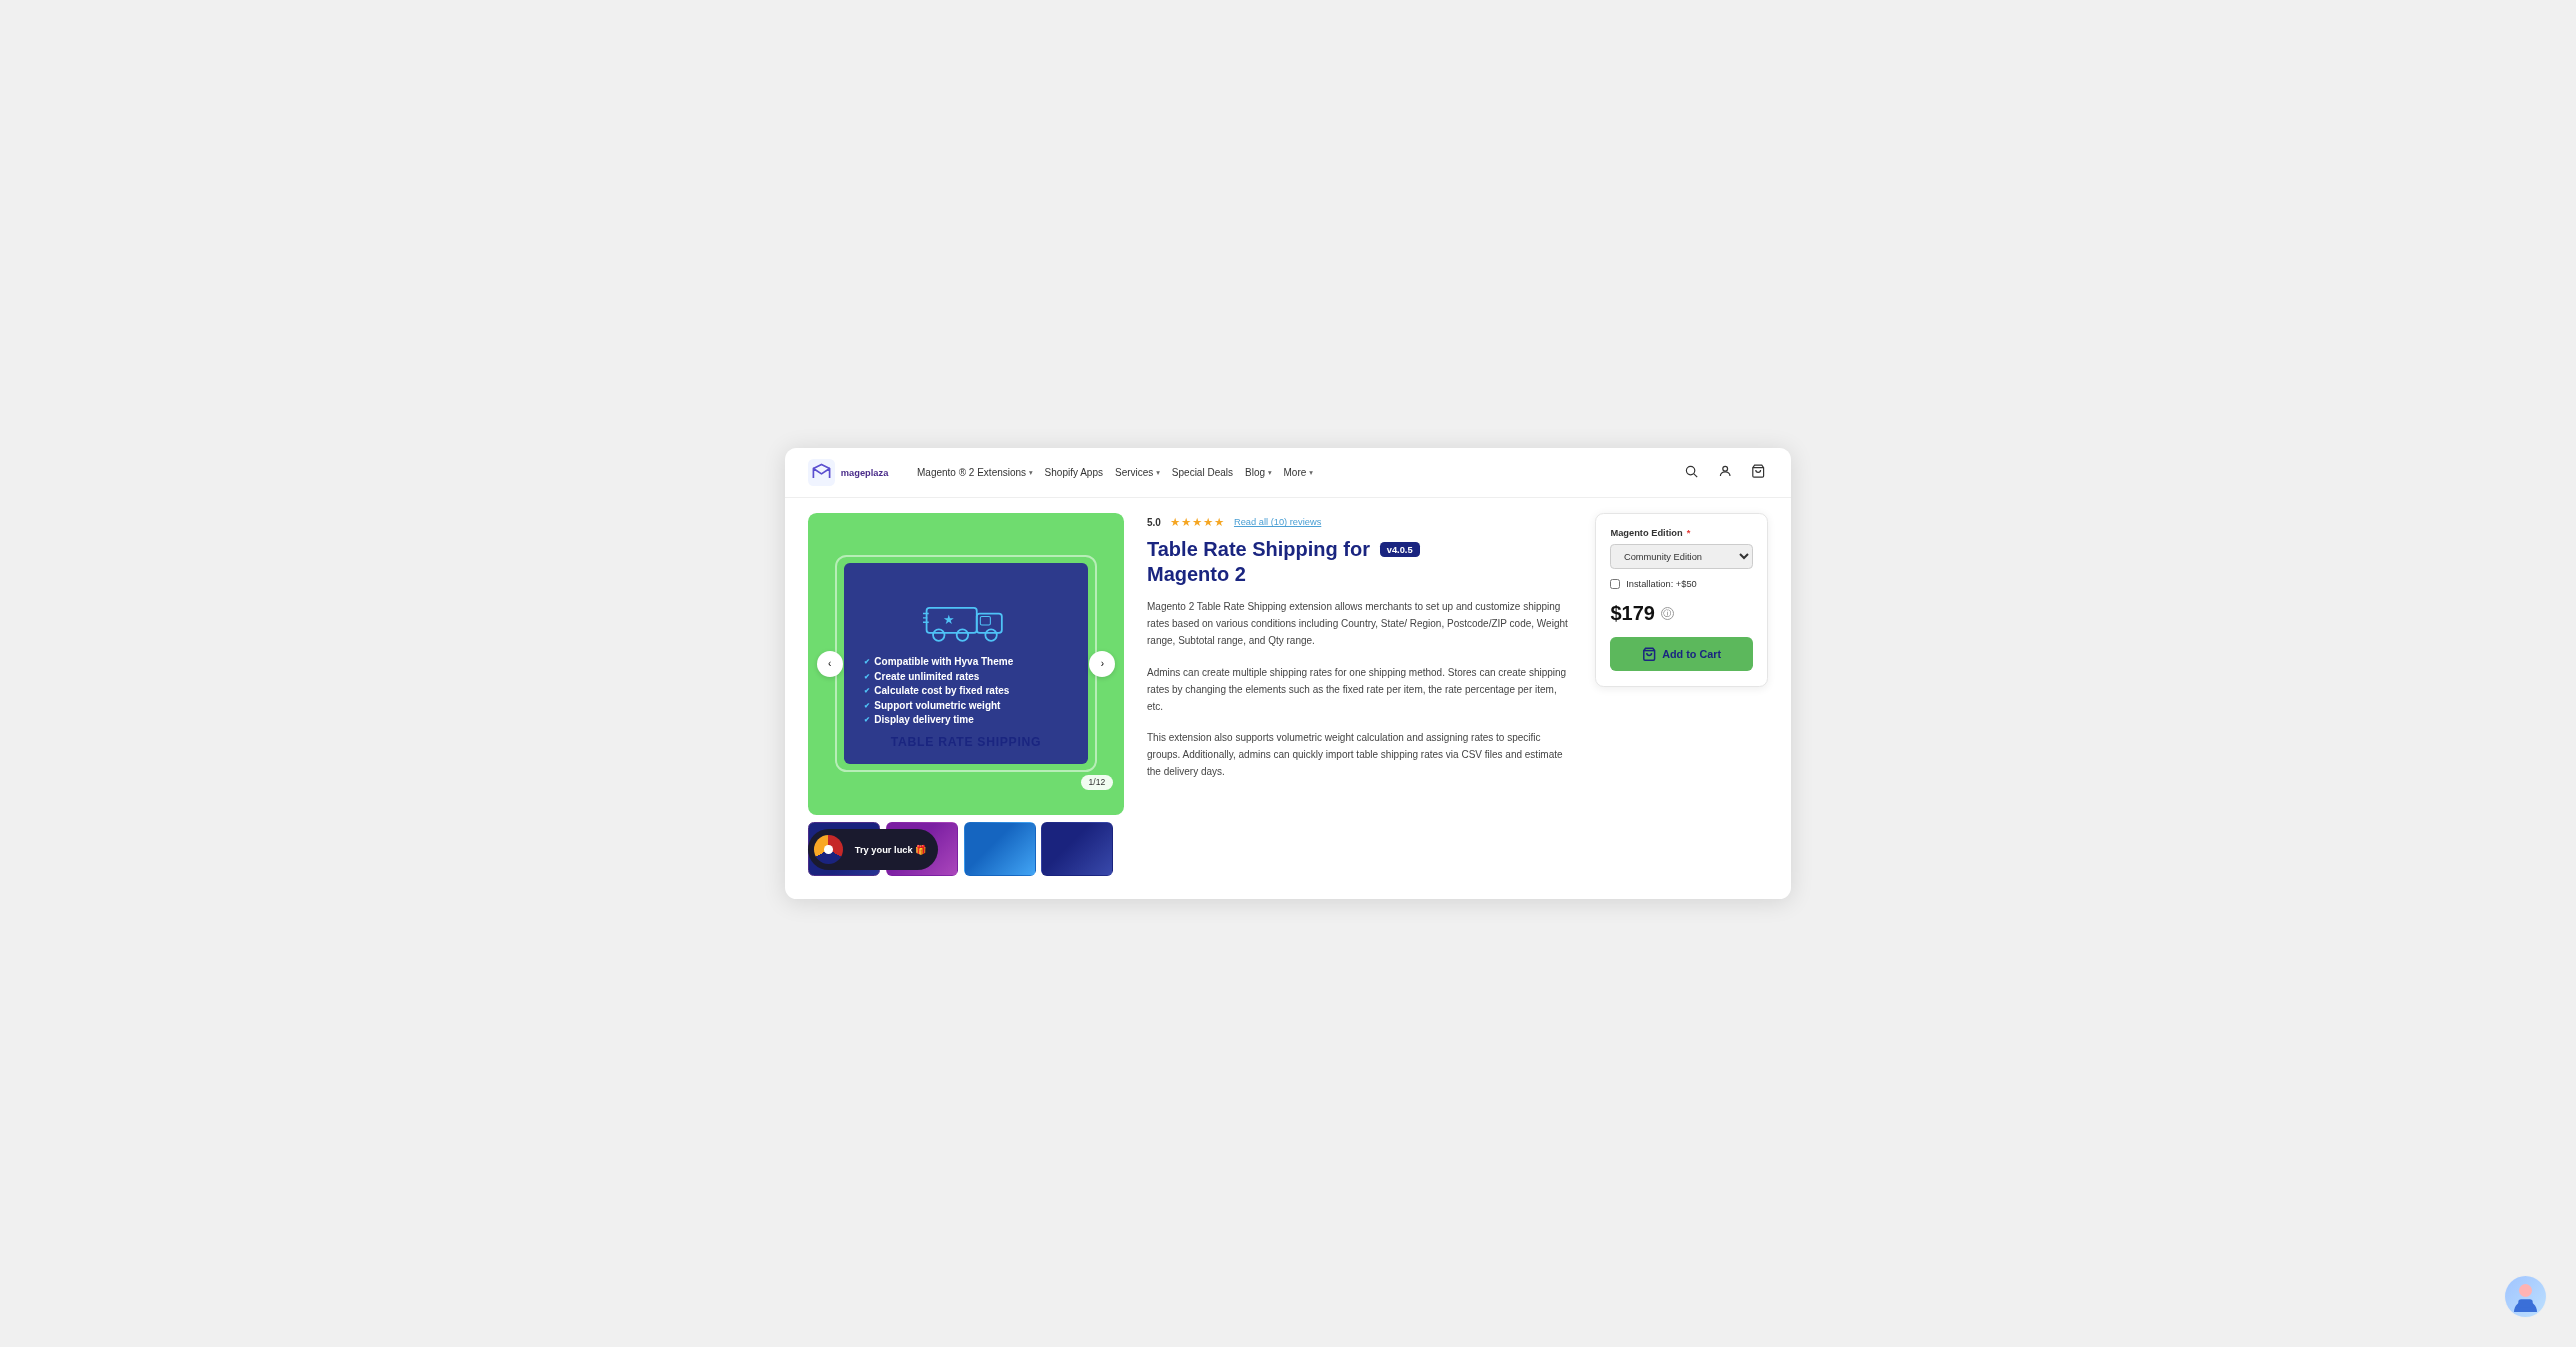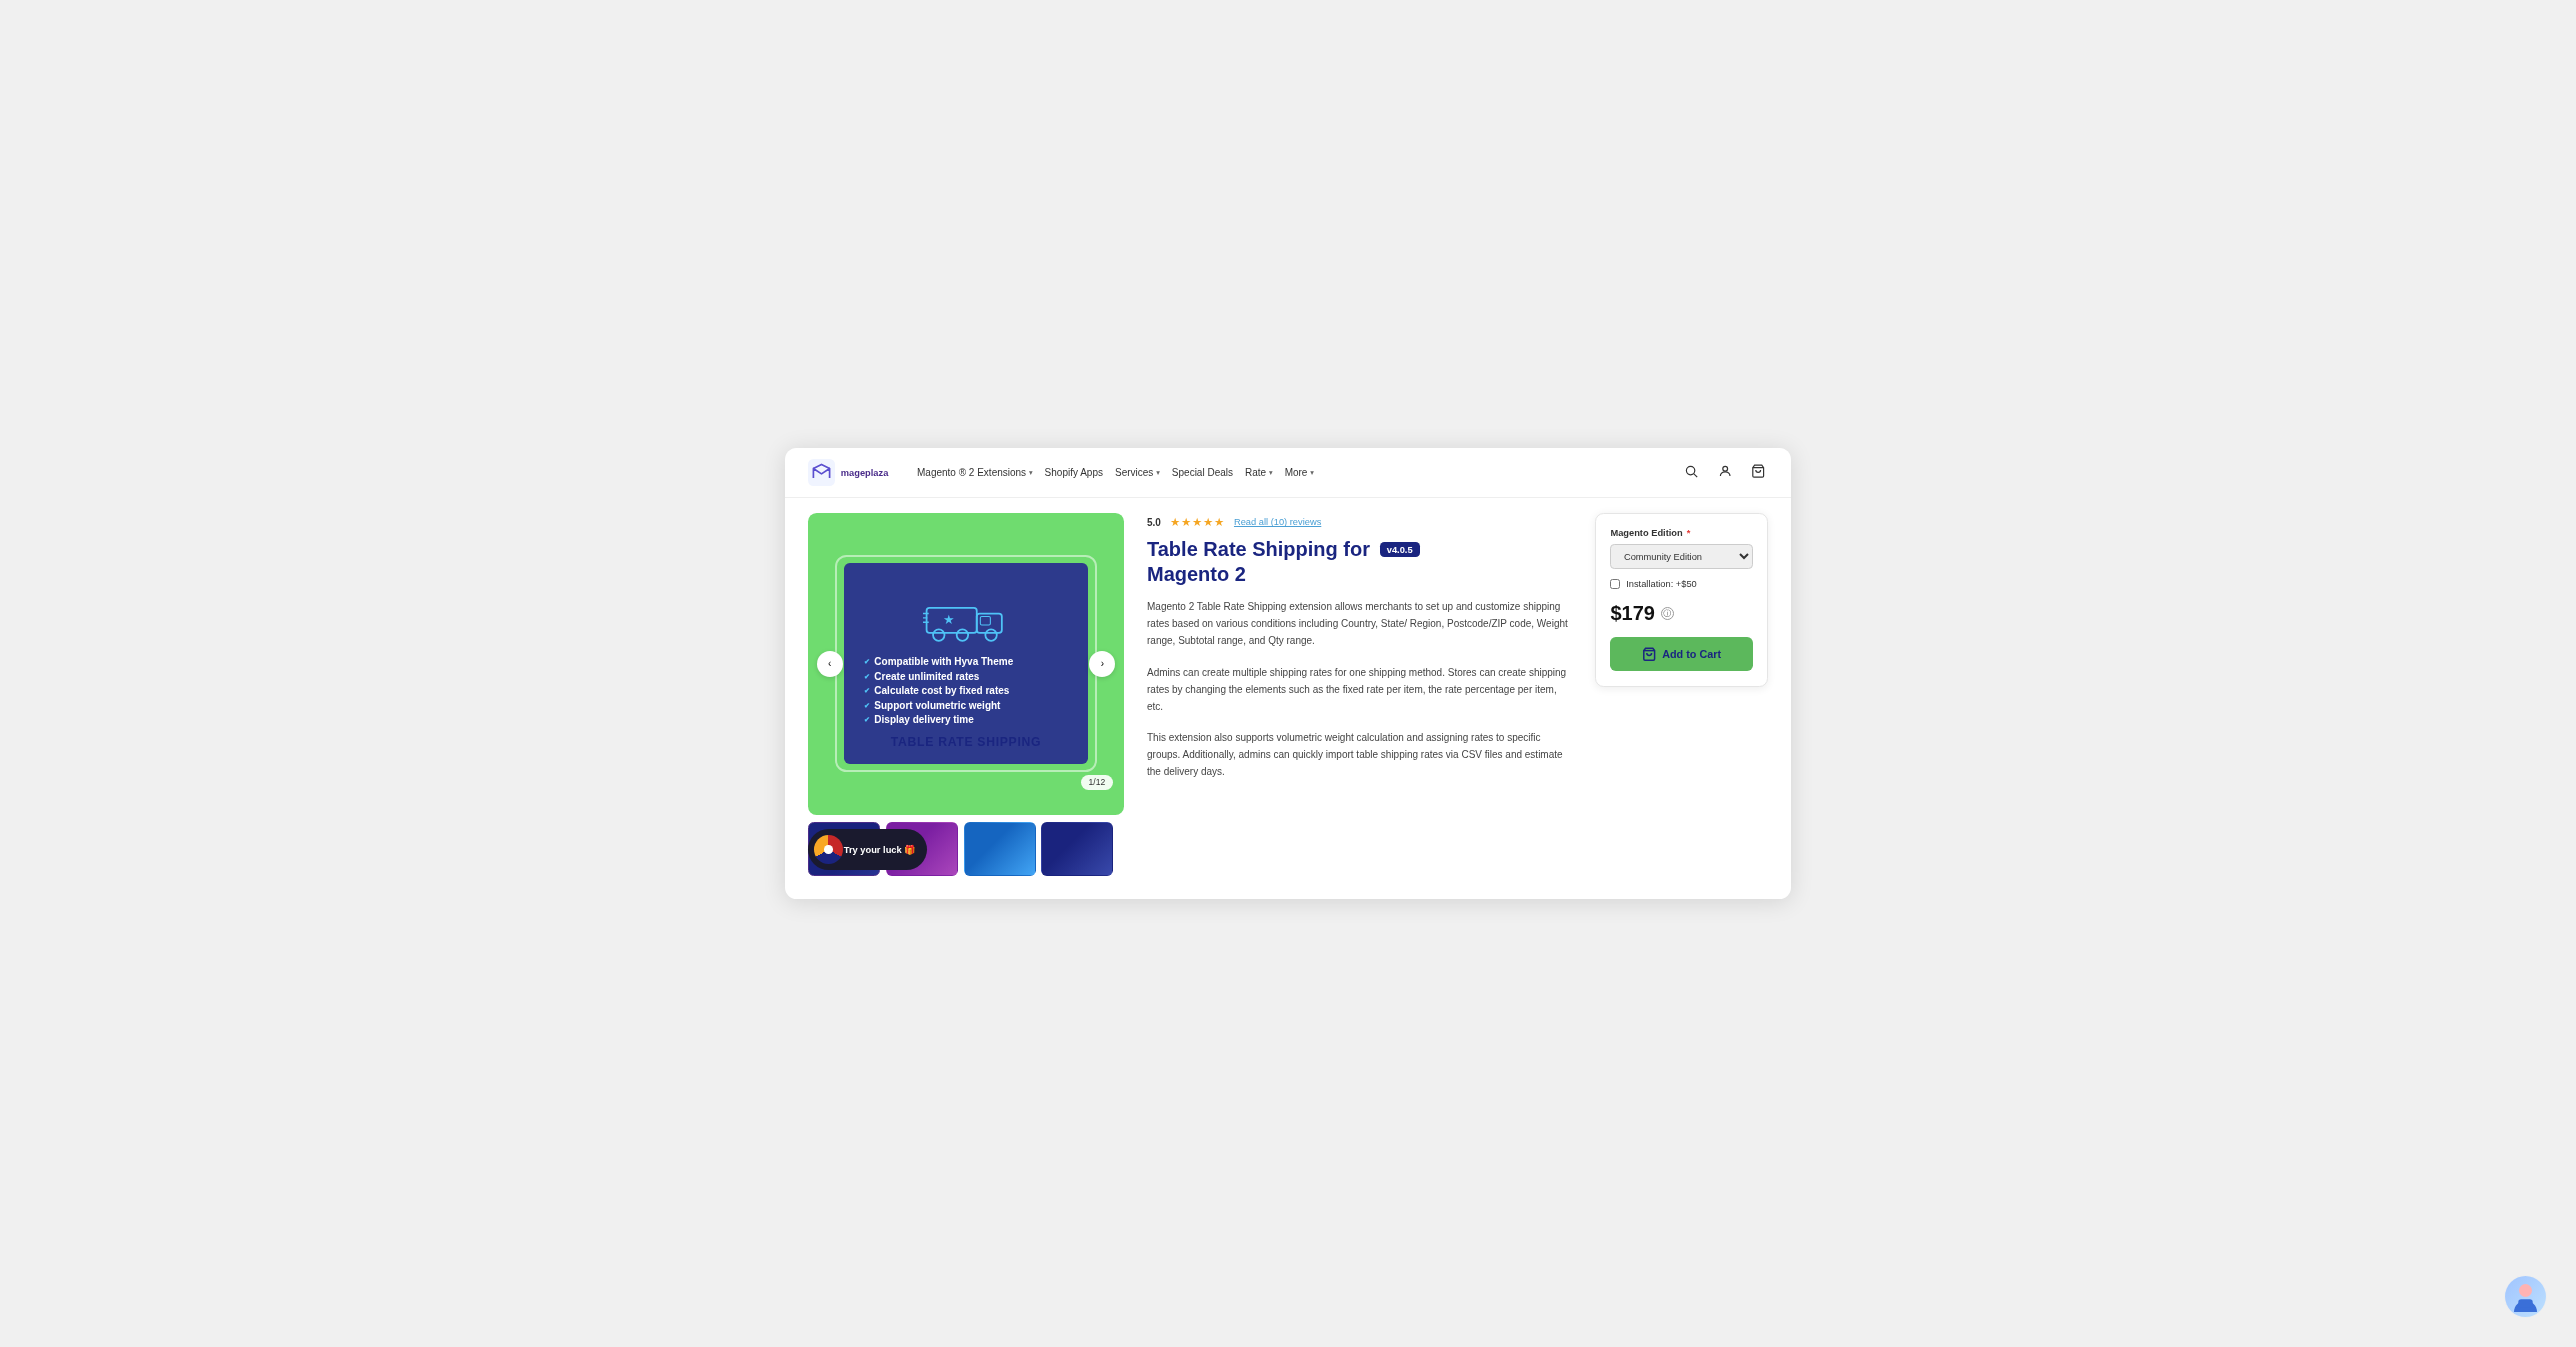--- a/index.html
+++ b/index.html
@@ -212,21 +212,21 @@
     }
     
     .luck-widget {
       position: absolute;
       bottom: 29px;
       left: 23px;
       background: #1a1a2e;
       border-radius: 21.6px;
       display: flex;
       align-items: center;
-      gap: 1px;
+      gap: 12px;
       padding: 5.8px 11.5px 5.8px 5.8px;
       z-index: 10;
     }
     .luck-disc {
       width: 29px;
       height: 29px;
       border-radius: 50%;
       background: conic-gradient(#c62828 0deg 120deg, #1a237e 120deg 240deg, #f9a825 240deg 360deg);
       display: flex;
       align-items: center;
@@ -420,21 +420,21 @@
         <span>Shopify Apps</span>
       </span>
       <span class="nav-link">
         <span>Services</span>
         <span class="chevron">▾</span>
       </span>
       <span class="nav-link">
         <span>Special Deals</span>
       </span>
       <span class="nav-link">
-        <span>Rate</span>
+        <span>Blog</span>
         <span class="chevron">▾</span>
       </span>
       <span class="nav-link">
         <span>More</span>
         <span class="chevron">▾</span>
       </span>
     </div>
 
     <div class="nav-icons">
       <button class="nav-icon-btn">

